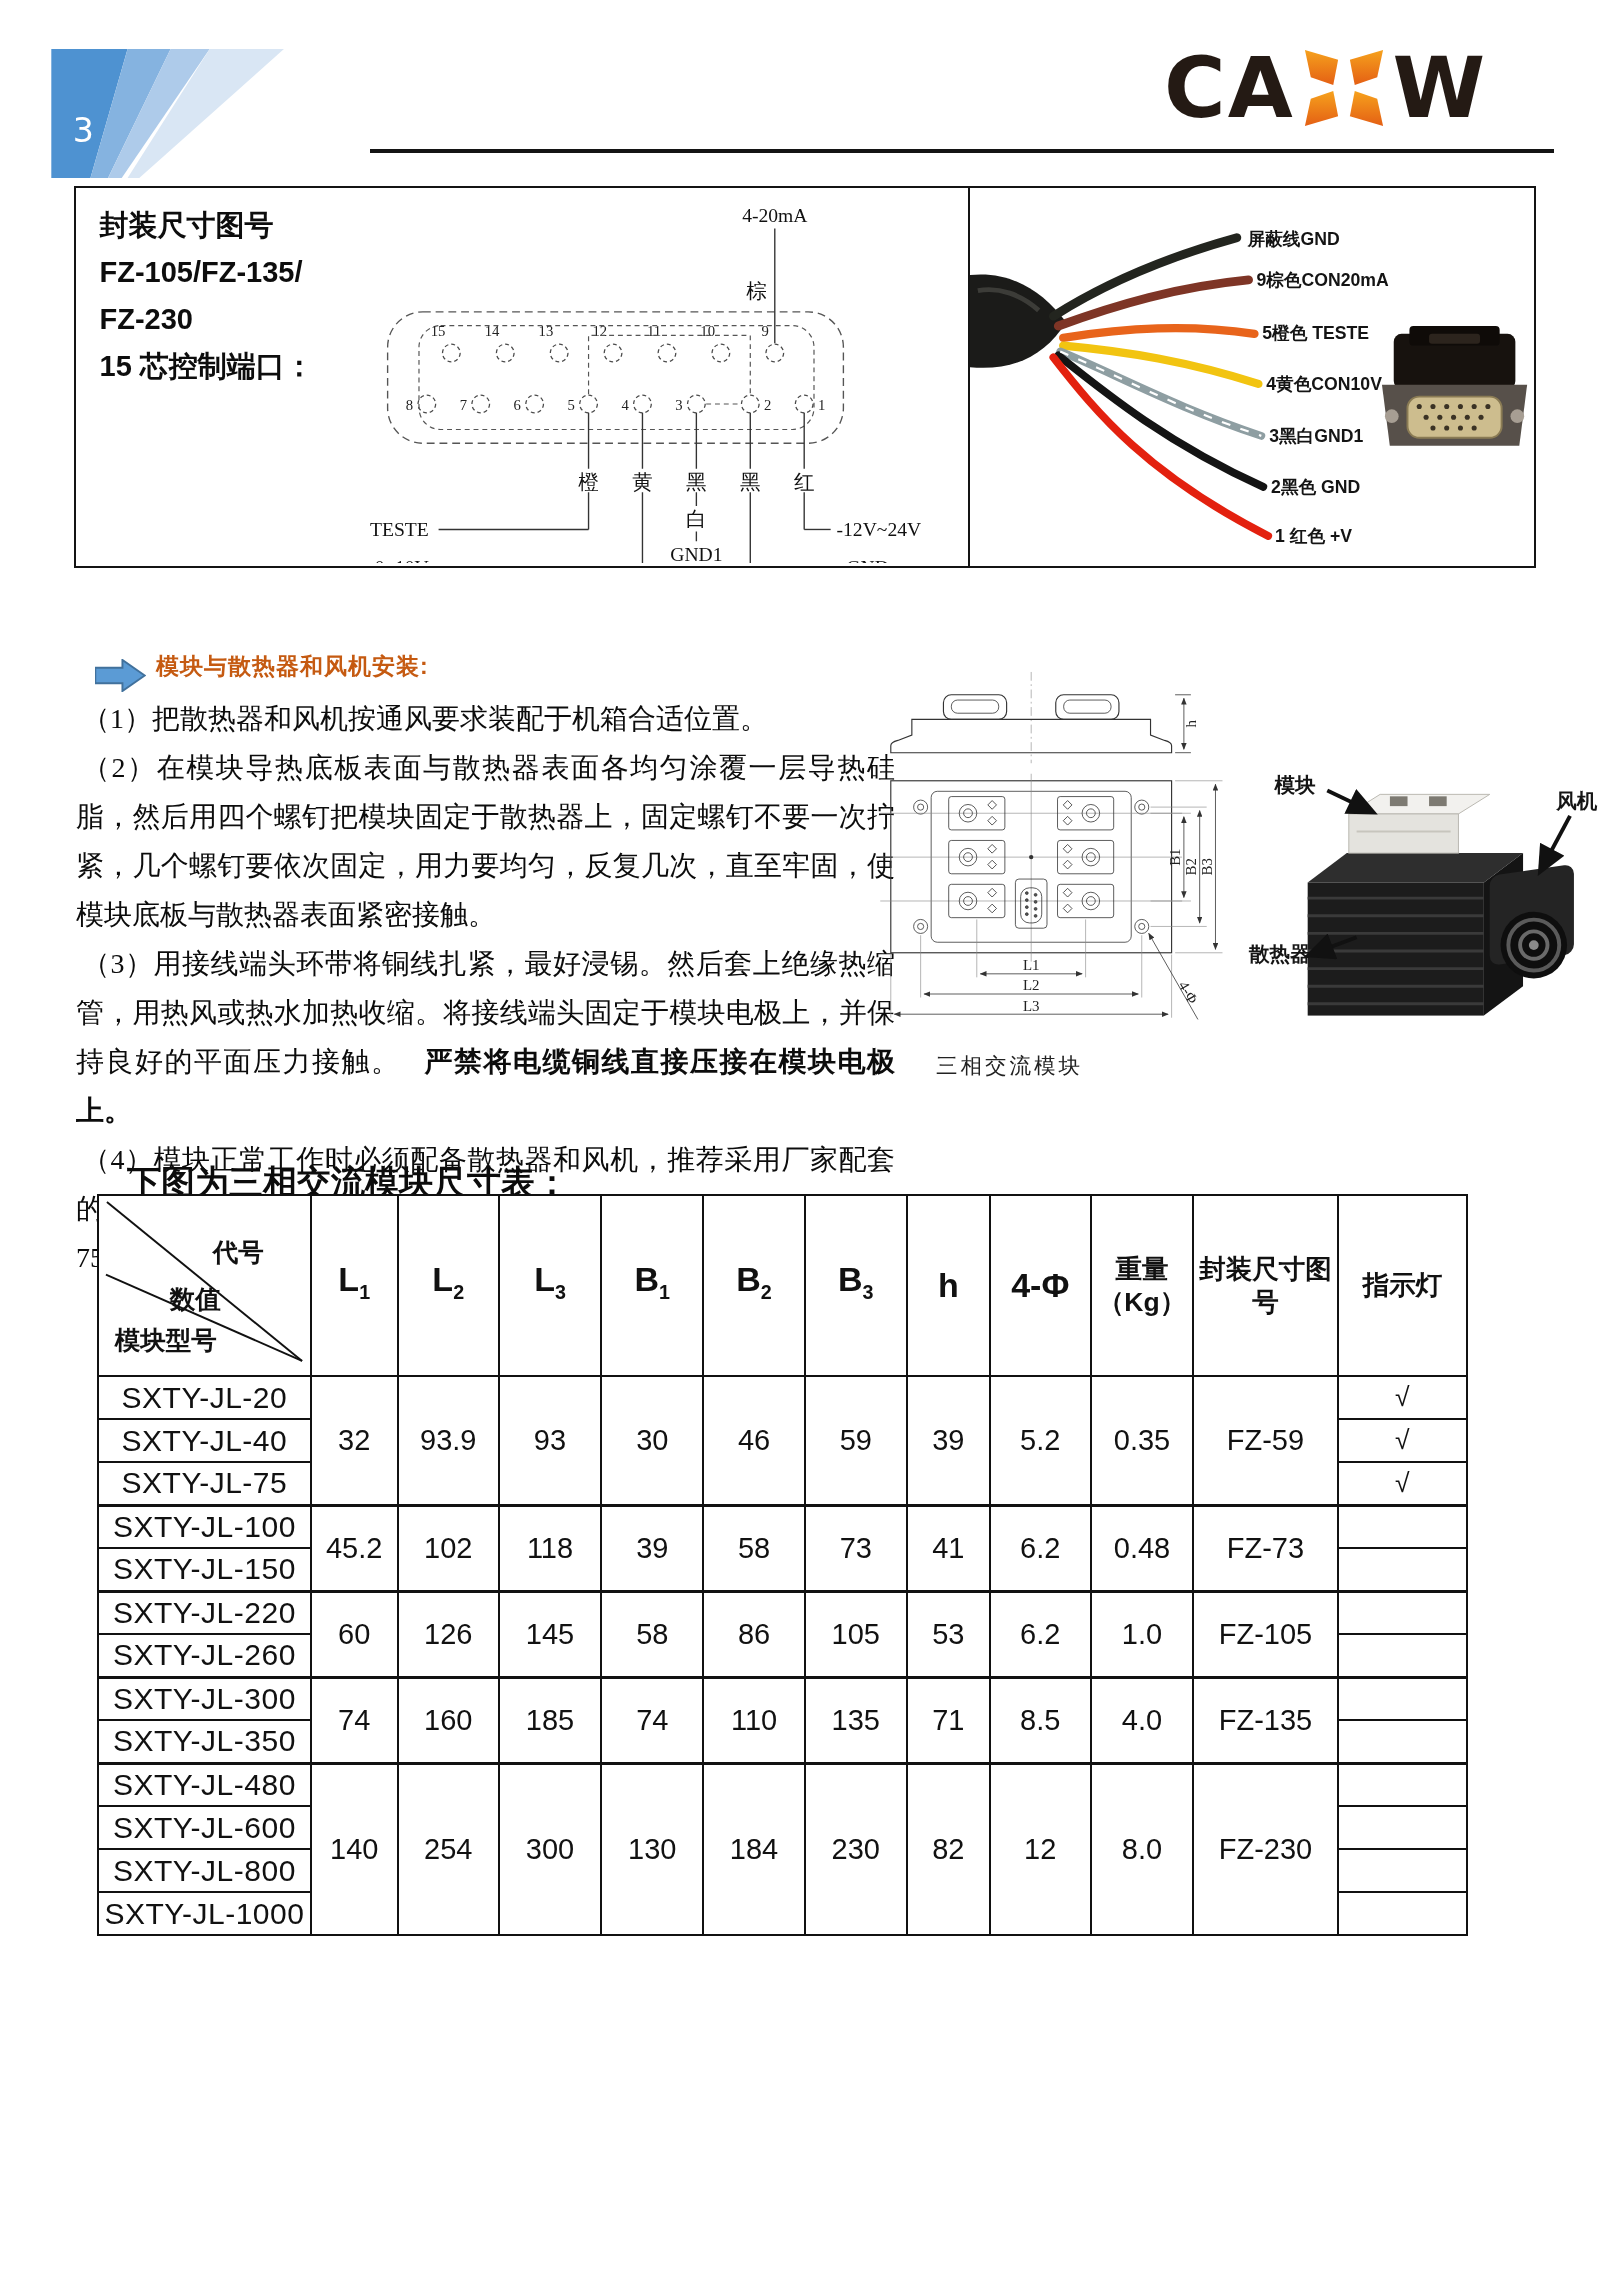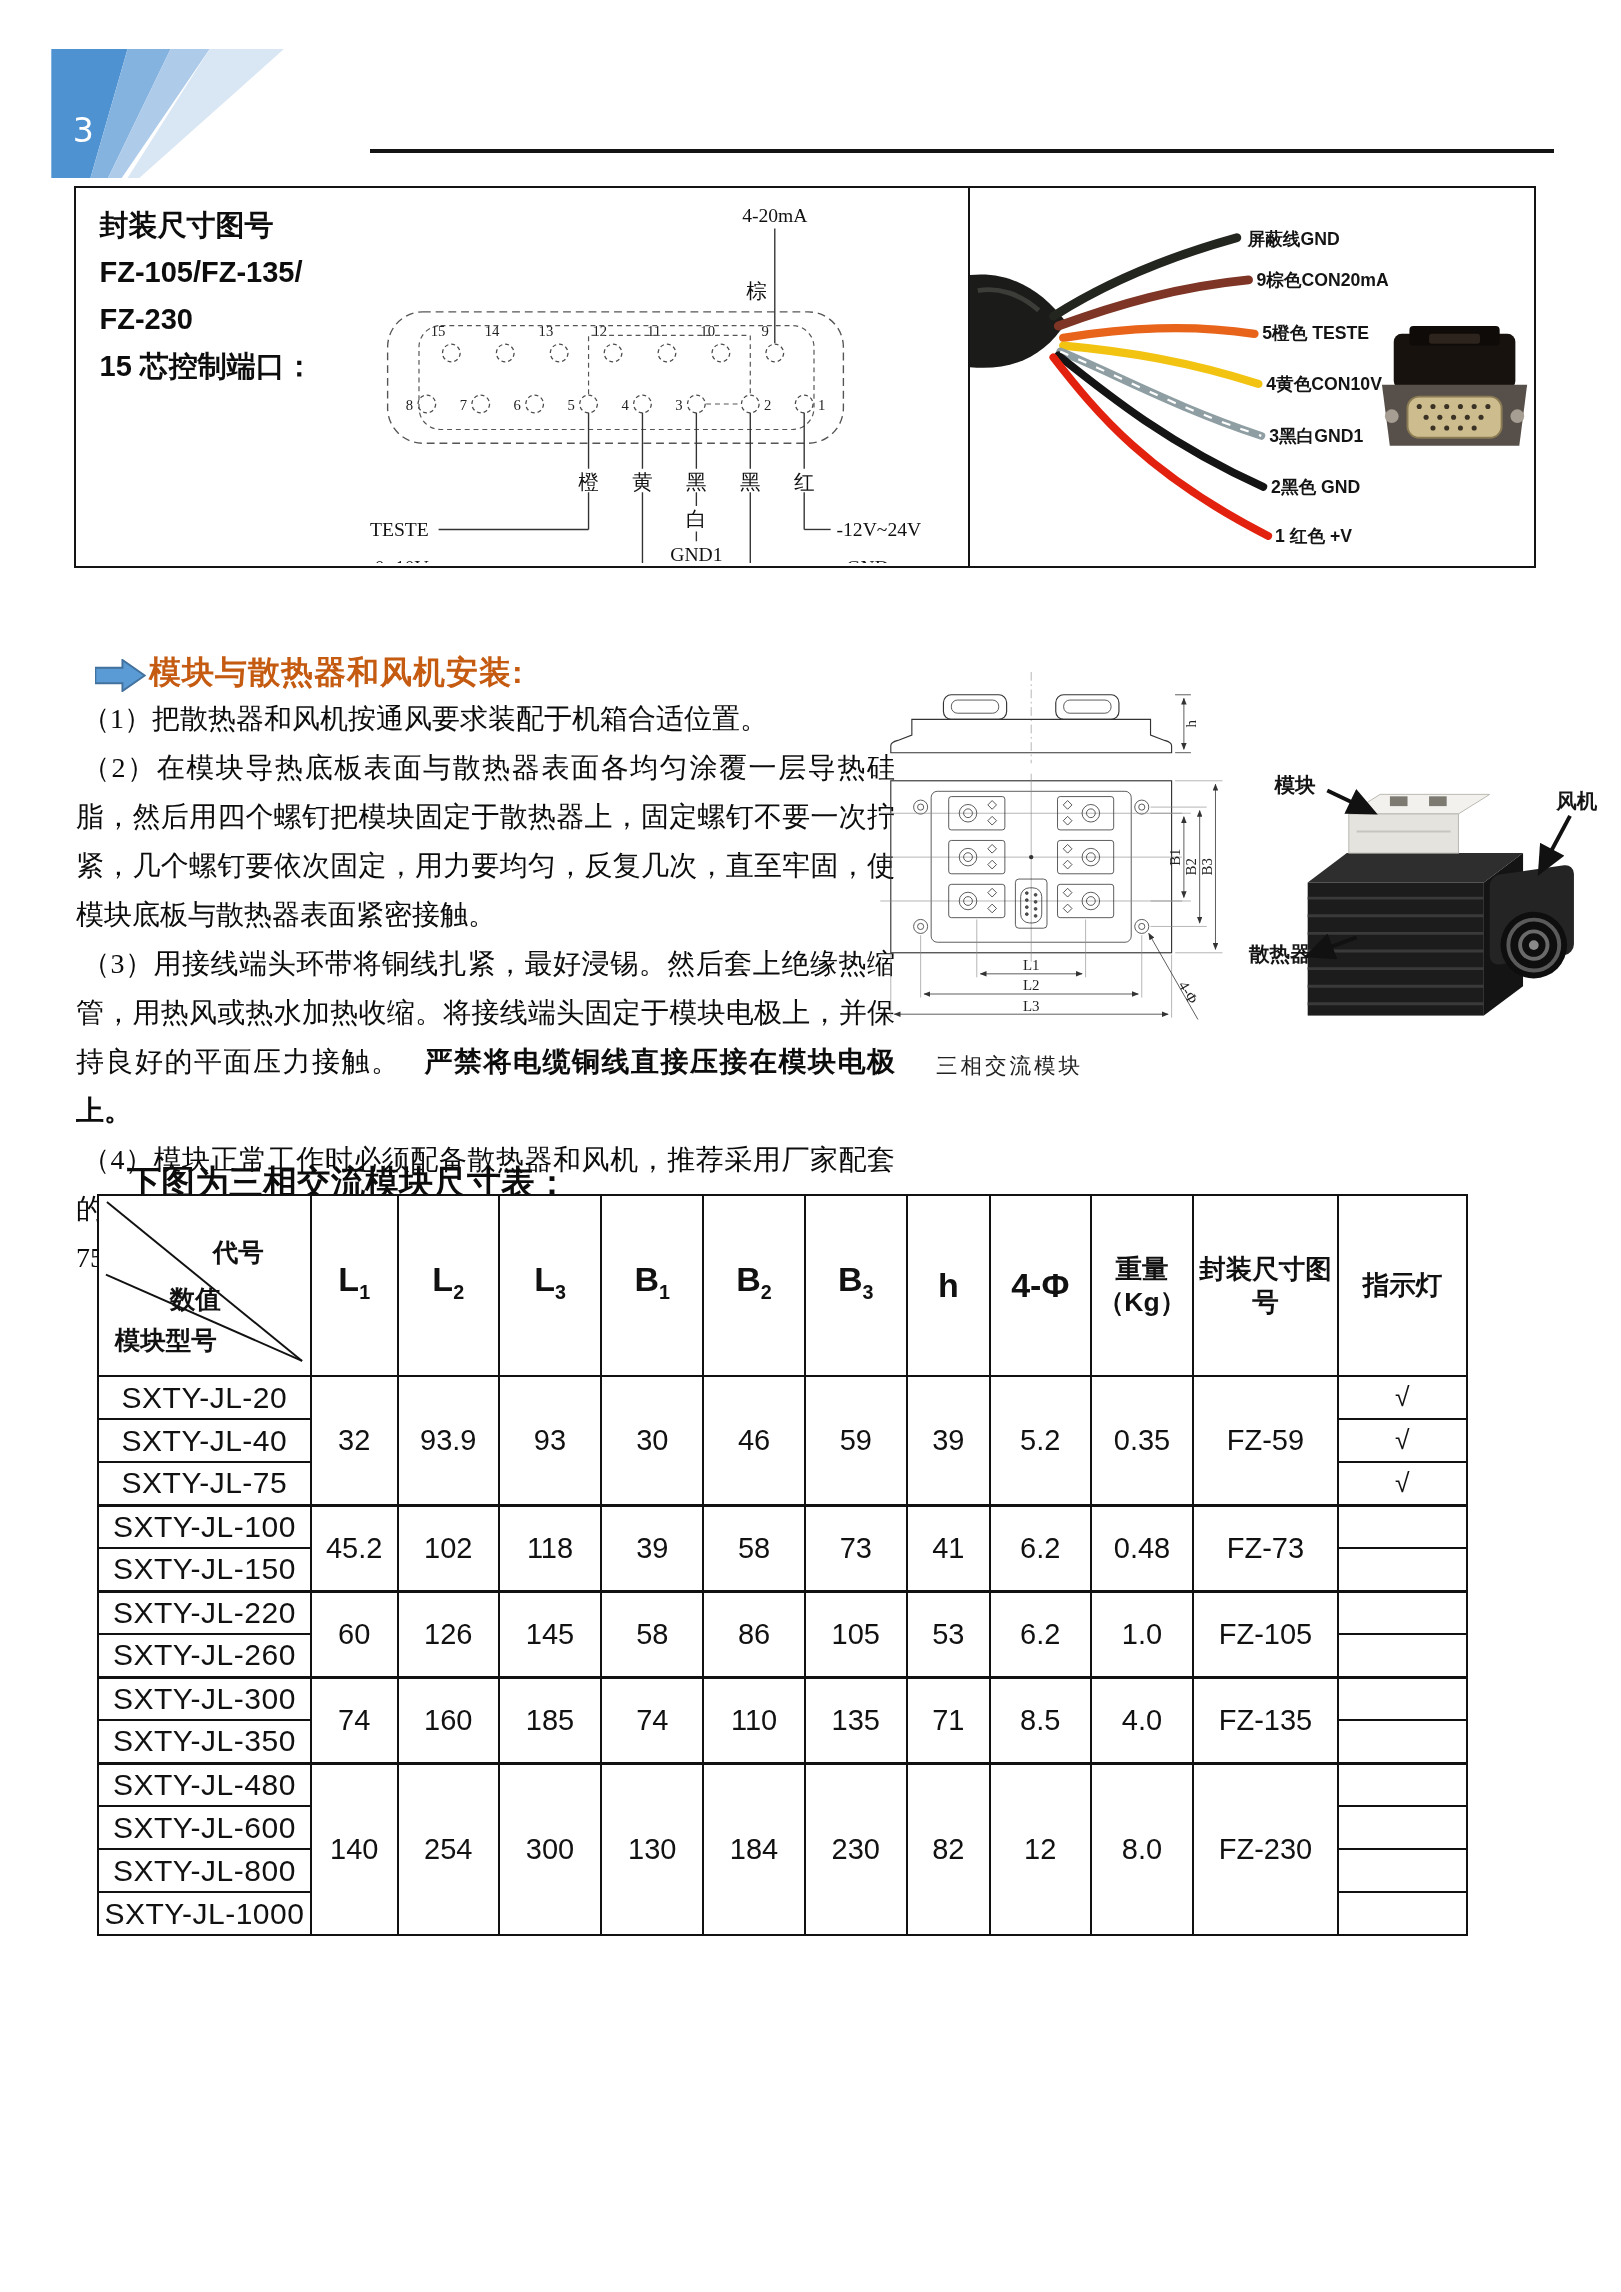--- a/index.html
+++ b/index.html
@@ -29,21 +29,21 @@
   .pinn { font-size:15px; font-family:"Liberation Serif", serif; fill:#222; }
   .cjk  { font-size:21px; fill:#111; }
   .lbl  { font-size:20px; font-family:"Liberation Serif", serif; fill:#111; }
   .ld   { stroke:#333; stroke-width:1.4; fill:none; }
   .dsh  { fill:none; stroke:#555; stroke-width:1.4; stroke-dasharray:8 5; }
   .dsh2 { fill:none; stroke:#555; stroke-width:1.2; stroke-dasharray:5 4; }
   .wire { fill:none; stroke-linecap:round; }
   .wlbl { font-size:18px; font-weight:bold; fill:#141414; }
 
   
-  .sec-head { left:149px; top:651px; font-size:32px; font-weight:bold; color:#c55a11; letter-spacing:1px; }
+  .sec-head { left:156px; top:651px; font-size:23px; font-weight:bold; color:#c55a11; letter-spacing:1px; }
   .arrow-icon { left:95px; top:659px; width:51px; height:33px; }
   .paras { left:76px; top:694px; width:819px; font-family:"Liberation Serif","DejaVu Serif", serif;
            font-size:28px; line-height:49px; text-align:justify; color:#0c0c0c; }
   .paras p { text-indent:5.9px; }
   .paras strong { font-family:"Liberation Sans", sans-serif; font-weight:bold;margin-left:24px; }
   .table-intro { left:127px; top:1160px; font-size:34px; font-weight:bold; color:#0c0c0c; }
 
   
   .drawing-svg { left:875px; top:667px; width:351px; height:382px; }
   .dcap { left:936px; top:1051px; font-size:21.6px; color:#222; letter-spacing:2.9px;
@@ -75,20 +75,36 @@
 <div class="page">
 
   <svg class="abs" style="left:51px;top:49px;" width="245" height="129" viewBox="0 0 250 132">
     <polygon points="0,0 78,0 40,132 0,132" fill="#4e92d1"></polygon>
     <polygon points="78,0 122,0 58,132 40,132" fill="#85b3e0"></polygon>
     <polygon points="122,0 162,0 72,132 58,132" fill="#aecbea"></polygon>
     <polygon points="162,0 238,0 90,132 78,132" fill="#d9e6f4"></polygon>
     <text class="page-num" x="22" y="95">3</text>
   </svg>
 
+  <div class="abs logo">
+    <span class="logo-text">CA</span>
+    <svg class="logo-x" viewBox="0 0 92 86">
+      <defs>
+        <linearGradient id="og" x1="0" y1="0" x2="0" y2="1">
+          <stop offset="0" stop-color="#f6a21d"></stop>
+            <stop offset="1" stop-color="#e45f14"></stop>
+        </linearGradient>
+      </defs>
+      <polygon points="6,4 40,14 35,40 12,32" fill="url(#og)"></polygon>
+      <polygon points="86,4 52,14 57,40 80,32" fill="url(#og)"></polygon>
+      <polygon points="6,82 40,72 35,46 12,54" fill="url(#og)"></polygon>
+      <polygon points="86,82 52,72 57,46 80,54" fill="url(#og)"></polygon>
+    </svg>
+    <span class="logo-text">W</span>
+  </div>
   <div class="abs header-rule"></div>
 
   <div class="abs package-box">
     <div class="pane-left">
       <div class="box-title">
         <div>封装尺寸图号</div>
         <div>FZ-105/FZ-135/</div>
         <div>FZ-230</div>
         <div>15 芯控制端口：</div>
       </div>

